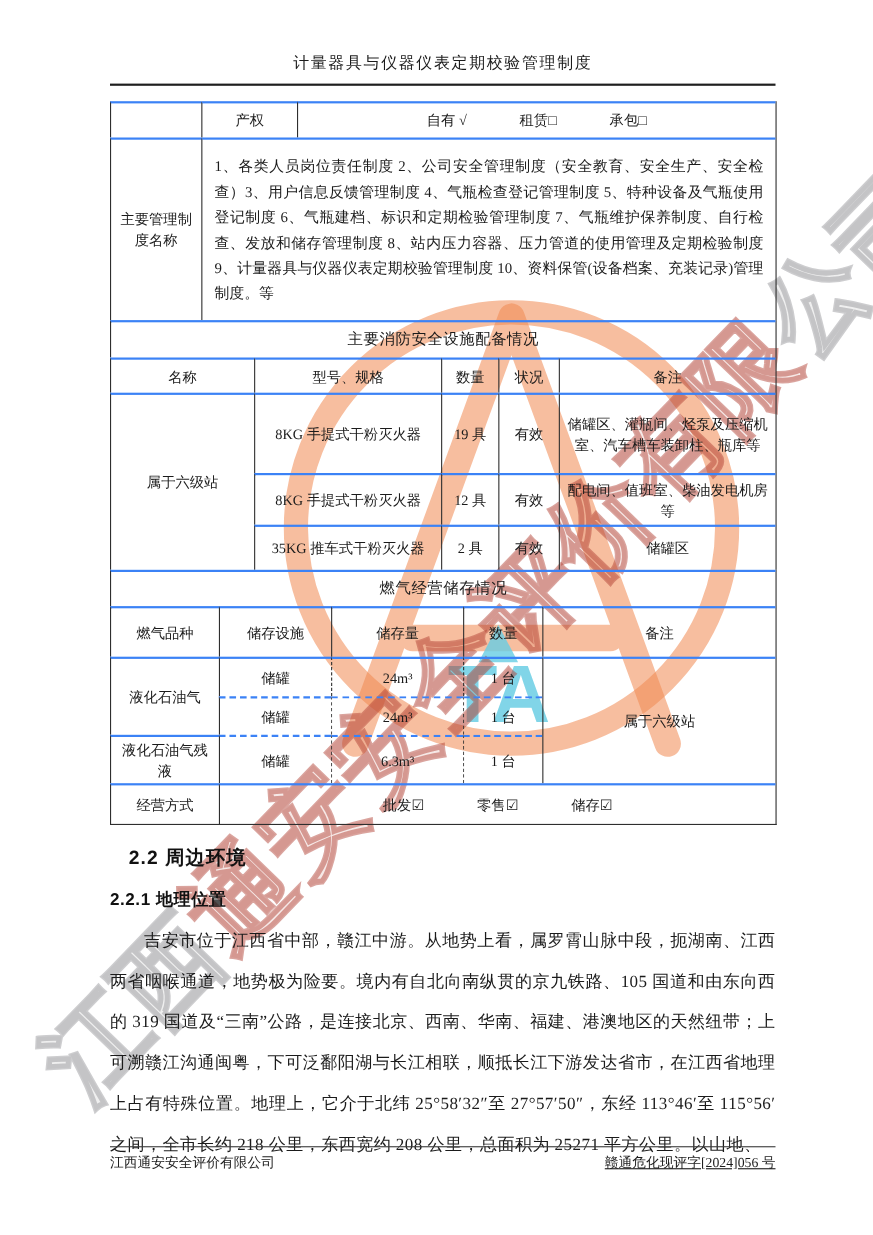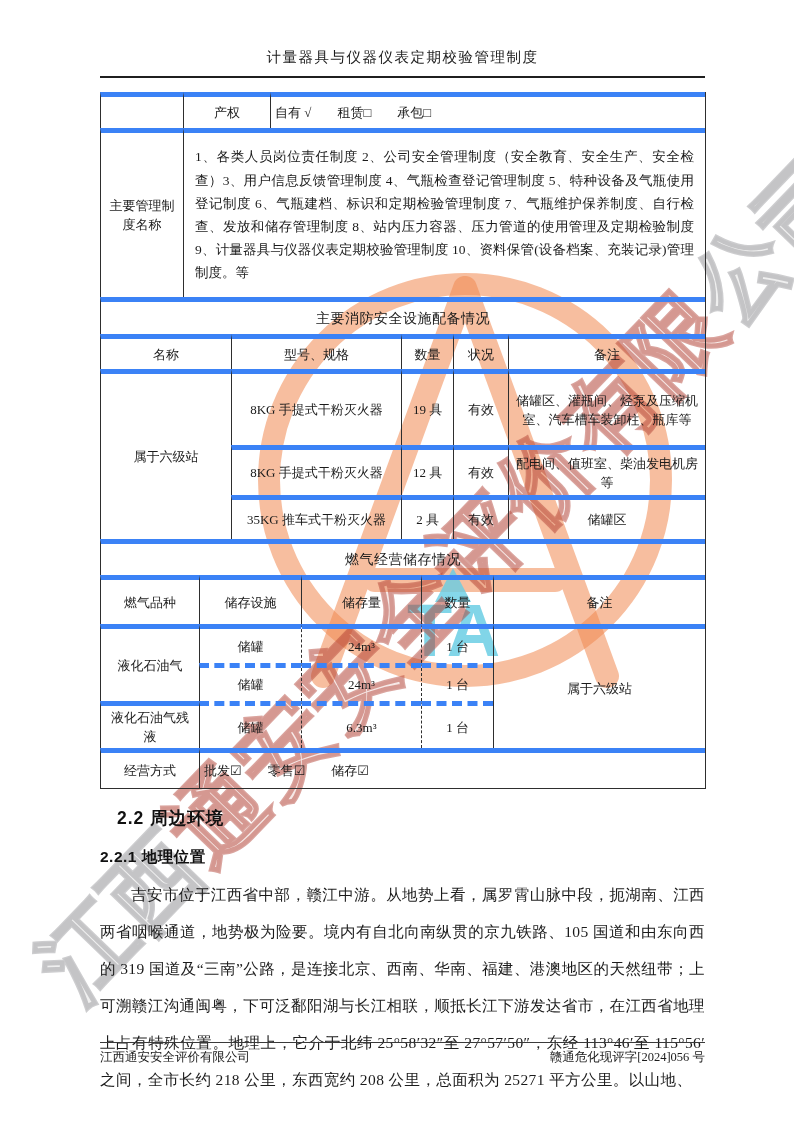--- a/index.html
+++ b/index.html
@@ -31,51 +31,51 @@
   .content { position:absolute; left:100px; top:0; width:605px; z-index:2; }
   .doc-header { padding-top:48px; text-align:center; font-size:14.5px; letter-spacing:1.5px; height:22px; }
   .header-rule { border-bottom:2px solid #1f1f1f; margin-top:6px; }
   .tbl {
     width:605px; table-layout:fixed; border-collapse:separate; border-spacing:0;
     border-right:1px solid #2e2e2e; margin:0;
   }
   .tbl.first-tbl { margin-top:14px; }
   .tbl.last-tbl { border-bottom:1px solid #2e2e2e; }
   .tbl td {
-    border-top:5px solid #3b82f6; border-left:1px solid #2e2e2e;
+    border-top:2px solid #3b82f6; border-left:1px solid #2e2e2e;
     text-align:center; vertical-align:middle;
     font-size:13px; line-height:19px; padding:2px 4px;
     overflow:hidden;
   }
   td.mgmt-text {
     text-align:justify; font-size:13.5px; line-height:23.2px; padding:8px 11px;
   }
   td.section-title { font-size:14px; letter-spacing:0.5px; }
-  .opt-row { display:flex; justify-content:flex-start; gap:26px; }
+  .opt-row { display:flex; justify-content:center; gap:48px; }
   td.bt-dash { border-top-style:dashed; }
   td.bl-dash { border-left-style:dashed; }
   .h2 {
     margin:17px 0 0 17px; font-size:17.5px; font-weight:bold; letter-spacing:1px;
     font-family:"Liberation Sans","DejaVu Sans",sans-serif; color:#111;
   }
   .h3 {
     margin:17px 0 0 0; font-size:15.5px; font-weight:bold; letter-spacing:0.5px;
     font-family:"Liberation Sans","DejaVu Sans",sans-serif; color:#111;
   }
   .body-para {
     margin:8px 0 0 0; font-size:15.5px; line-height:37px;
     text-align:justify; text-indent:2em; letter-spacing:0.4px;
   }
   .footer {
     position:absolute; left:100px; top:1042px; width:605px; z-index:2;
     border-top:1px solid #3a3a3a; padding-top:6px;
     font-size:12.5px; display:flex; align-items:baseline;
   }
   .footer .f-center { position:absolute; left:0; right:0; text-align:center; font-size:12px; }
-  .footer .f-right { margin-left:auto; }
+  .footer .f-right { margin-left:auto;text-decoration:underline; }
 </style>
 </head>
 <body>
 
 <div class="page">
 
   <div class="wm-layer">
     <svg class="wm-logo" viewBox="0 0 436 436">
       <circle cx="218" cy="218" r="196" fill="none" stroke="#F08850" stroke-width="22" opacity="0.55"></circle>
       <path d="M218 26 L76 414 M218 26 L360 414 M128 318 L308 318" fill="none" stroke="#F08850" stroke-width="24" stroke-linecap="round" opacity="0.55"></path>

